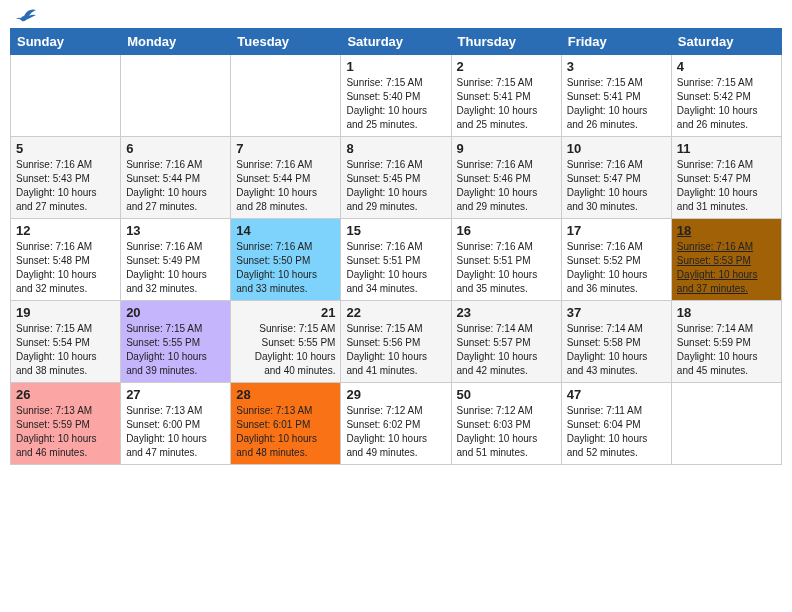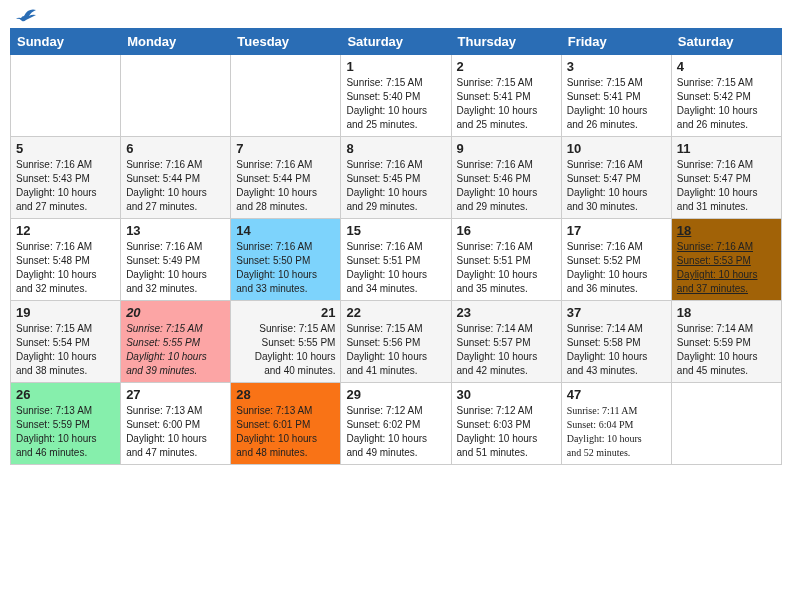--- a/index.html
+++ b/index.html
@@ -247,21 +247,21 @@
         </td>
       </tr>
       <tr>
         <td style="background: rgb(245, 245, 245);">
           <div class="day-number">19</div>
           <div class="day-info" style="white-space: pre-line;">Sunrise: 7:15 AM
 Sunset: 5:54 PM
 Daylight: 10 hours
 and 38 minutes.</div>
         </td>
-        <td style="background: #fca5a5; font-style: italic;">
+        <td style="background: #c4b5fd;">
           <div class="day-number">20</div>
           <div class="day-info" style="white-space: pre-line;">Sunrise: 7:15 AM
 Sunset: 5:55 PM
 Daylight: 10 hours
 and 39 minutes.</div>
         </td>
         <td style="background: rgb(245, 245, 245); text-align: right;">
           <div class="day-number">21</div>
           <div class="day-info" style="white-space: pre-line;">Sunrise: 7:15 AM
 Sunset: 5:55 PM
@@ -291,21 +291,21 @@
         </td>
         <td style="background: rgb(245, 245, 245);">
           <div class="day-number">18</div>
           <div class="day-info" style="white-space: pre-line;">Sunrise: 7:14 AM
 Sunset: 5:59 PM
 Daylight: 10 hours
 and 45 minutes.</div>
         </td>
       </tr>
       <tr>
-        <td style="background: #86efac; margin-left: 24px;">
+        <td style="background: #fca5a5; margin-left: 24px;">
           <div class="day-number">26</div>
           <div class="day-info" style="white-space: pre-line;">Sunrise: 7:13 AM
 Sunset: 5:59 PM
 Daylight: 10 hours
 and 46 minutes.</div>
         </td>
         <td style="background: rgb(255, 255, 255);">
           <div class="day-number">27</div>
           <div class="day-info" style="white-space: pre-line;">Sunrise: 7:13 AM
 Sunset: 6:00 PM
@@ -320,29 +320,29 @@
 and 48 minutes.</div>
         </td>
         <td style="background: rgb(255, 255, 255);">
           <div class="day-number">29</div>
           <div class="day-info" style="white-space: pre-line;">Sunrise: 7:12 AM
 Sunset: 6:02 PM
 Daylight: 10 hours
 and 49 minutes.</div>
         </td>
         <td style="background: rgb(255, 255, 255);">
-          <div class="day-number">30</div>
+          <div class="day-number">50</div>
           <div class="day-info" style="white-space: pre-line;">Sunrise: 7:12 AM
 Sunset: 6:03 PM
 Daylight: 10 hours
 and 51 minutes.</div>
         </td>
         <td style="background: rgb(255, 255, 255);">
           <div class="day-number">47</div>
-          <div class="day-info" style="white-space: pre-line; font-family: Liberation Serif, serif;">Sunrise: 7:11 AM
+          <div class="day-info" style="white-space: pre-line;">Sunrise: 7:11 AM
 Sunset: 6:04 PM
 Daylight: 10 hours
 and 52 minutes.</div>
         </td>
         <td class="empty-cell"></td>
       </tr>
     </tbody>
 </table>
 
 </body></html>

